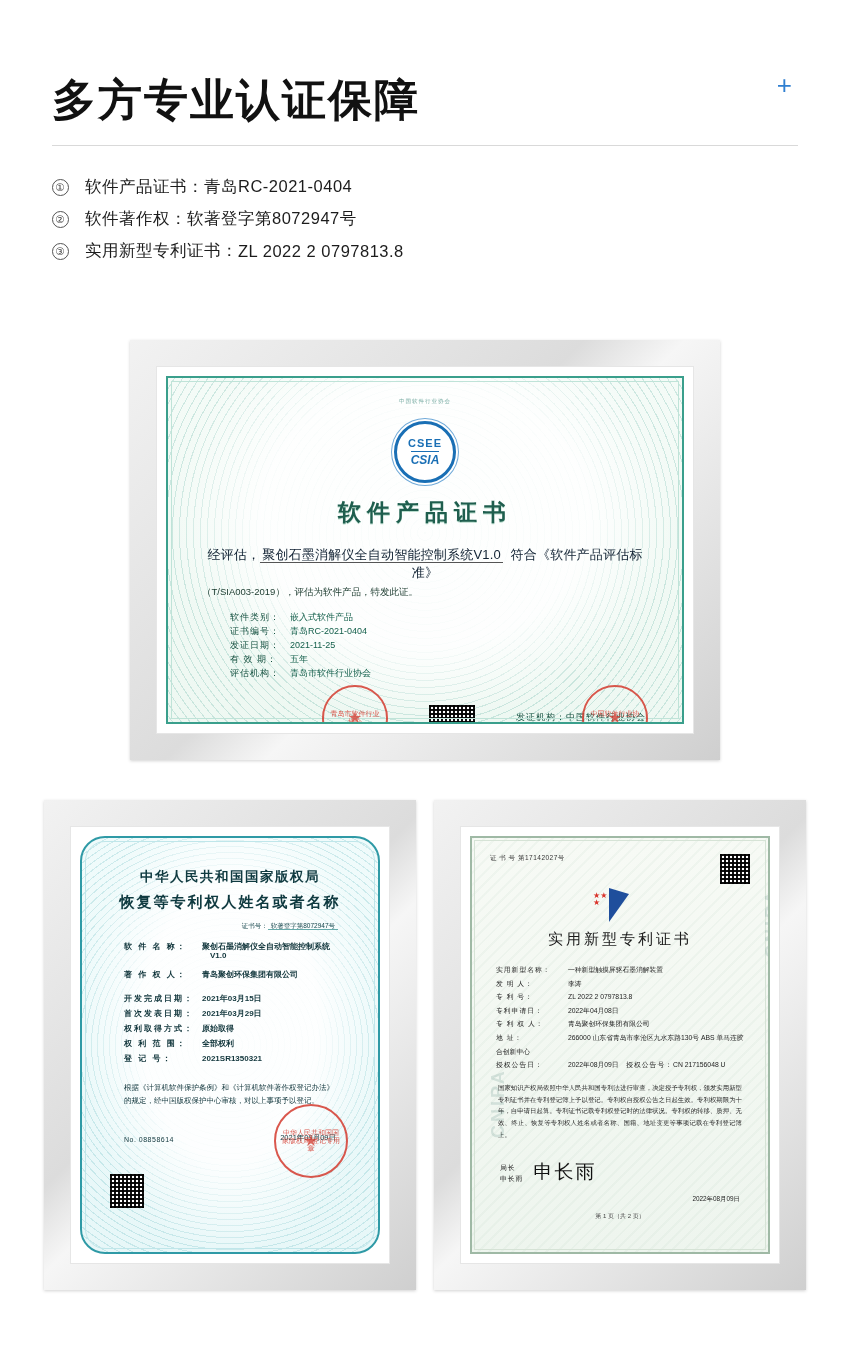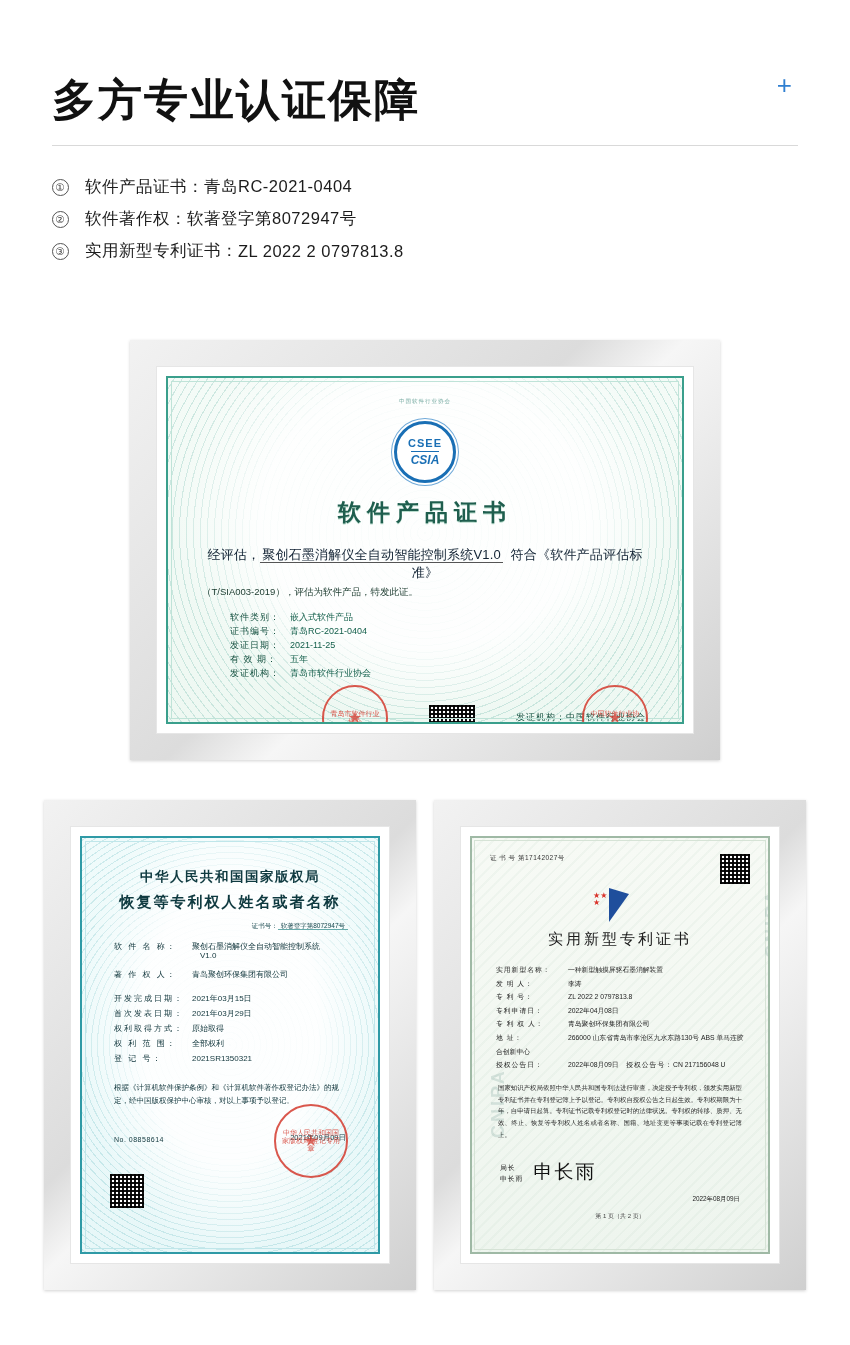--- a/index.html
+++ b/index.html
@@ -192,26 +192,26 @@
     opacity: .85;
     position: relative;
   }
   .stamp .star {
     position: absolute; font-size: 16px; color: #d43b2f; opacity: .9;
   }
   .stamp .stxt { position: relative; z-index: 2; padding: 0 6px; }
   .c1 .issuer { font-size: 9px; color: #14503f; letter-spacing: 1px; }
 
   
-  .c2 { padding: 30px 26px 14px; font-size: 7.5px; color: #10353b; }
+  .c2 { padding: 30px 36px 14px; font-size: 7.5px; color: #10353b; border-radius: 25px; }
   .c2 .h1 { text-align: center; font-size: 13.5px; font-weight: 700; letter-spacing: 1.5px; color: #0f3a40; }
   .c2 .h2 { text-align: center; font-size: 15px; font-weight: 700; letter-spacing: 2px; margin-top: 7px; color: #0f3a40; }
   .c2 .regno { text-align: right; font-size: 6.5px; margin: 10px 4px 8px 0; color: #14454b; }
   .c2 .regno .u { border-bottom: 1px solid #6aa; padding: 0 3px; }
-  .c2 .rows { margin: 4px 4px 0 6px; line-height: 1.9; font-size: 8px; }
+  .c2 .rows { margin: 4px 4px 0 6px; line-height: 1.9; font-size: 8px; font-weight: bold; }
   .c2 .rows .k { display: inline-block; width: 78px; letter-spacing: 2px; }
   .c2 .rows .v { }
   .c2 .sub { margin-left: 86px; margin-top: -6px; margin-bottom: 4px; }
   .c2 .note { margin: 14px 6px 0; font-size: 7.5px; line-height: 1.75; text-indent: 0; }
   .c2 .foot {
     display: flex; align-items: flex-end; justify-content: space-between;
     margin-top: 26px; padding: 0 6px;
   }
   .c2 .serial { font-size: 7px; letter-spacing: .5px; }
   .c2 .date { font-size: 7.5px; }
@@ -304,21 +304,21 @@
         <div class="c1line">
           <span>经评估，</span><span class="hl">聚创石墨消解仪全自动智能控制系统V1.0</span>&nbsp;&nbsp;<span>符合《软件产品评估标准》</span>
         </div>
         <div class="c1line2">（T/SIA003-2019），评估为软件产品，特发此证。</div>
 
         <div class="fields">
           <div><span class="k">软件类别：</span><span class="v">嵌入式软件产品</span></div>
           <div><span class="k">证书编号：</span><span class="v">青岛RC-2021-0404</span></div>
           <div><span class="k">发证日期：</span><span class="v">2021-11-25</span></div>
           <div><span class="k">有 效 期：</span><span class="v">五年</span></div>
-          <div><span class="k">发证机构：</span><span class="v">青岛市软件行业协会</span></div>
+          <div><span class="k">评估机构：</span><span class="v">青岛市软件行业协会</span></div>
         </div>
 
         <div class="bottom">
           <div class="stamp" style="margin-left:120px;margin-top:-46px;">
             <span class="star">★</span>
             <span class="stxt">青岛市软件行业协会</span>
           </div>
           <div class="qr q1"></div>
           <div style="display:flex;align-items:center;gap:6px;">
             <span class="issuer">发证机构：中国软件行业协会</span>

